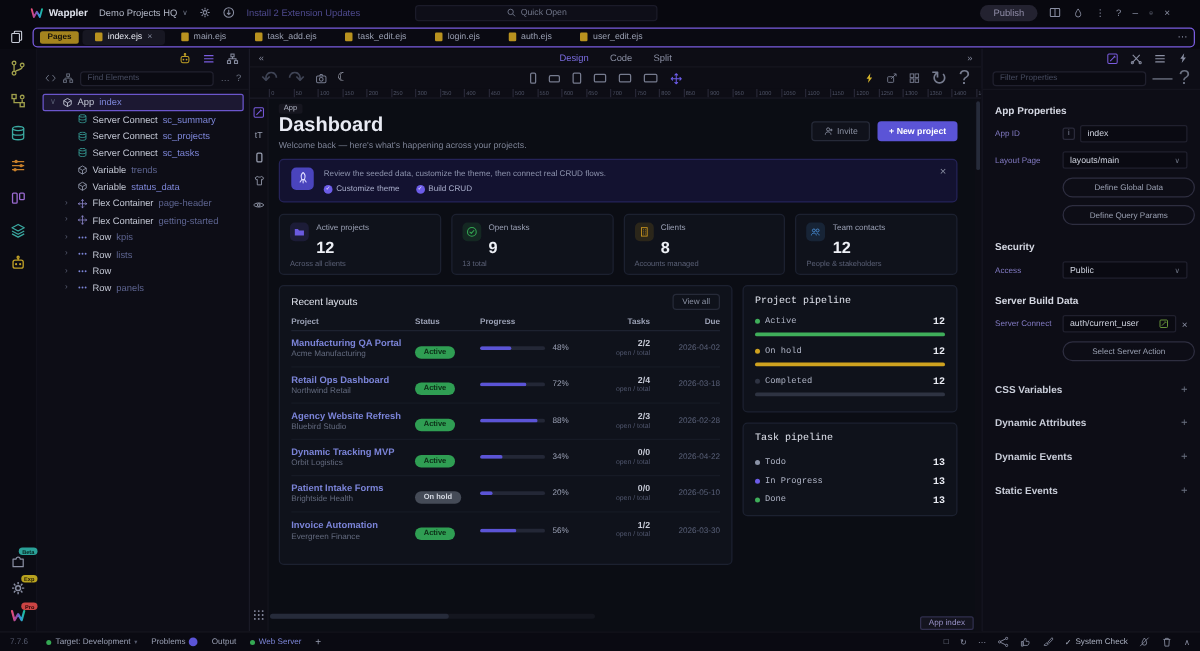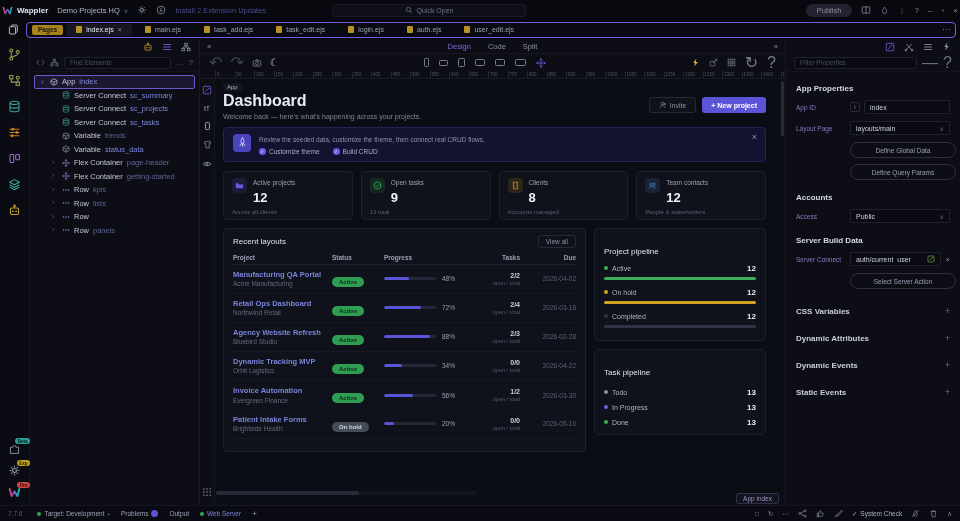--- a/index.html
+++ b/index.html
@@ -1,21 +1,21 @@
 <!DOCTYPE html>
 <html><head>
 <meta charset="utf-8">
 <style>
   html,body{margin:0;padding:0;background:#000;}
   *{box-sizing:border-box;}
   .app{width:960px;height:521px;display:flex;flex-direction:column;overflow:hidden;position:relative;
        font-family:"Liberation Sans","DejaVu Sans",sans-serif;background:#0b0b13;color:#c6cad6;}
   svg.ic{display:block;}
   
-  .topbar{height:20px;flex:none;display:flex;align-items:center;background:#08080f;padding:0 2px;gap:9px;font-size:7.5px;position:relative;}
+  .topbar{height:20px;flex:none;display:flex;align-items:center;background:#08080f;padding:0 24px;gap:9px;font-size:7.5px;position:relative;}
   .brand{display:flex;align-items:center;gap:4px;color:#dfe2ec;font-weight:bold;font-size:8px;}
   .proj{display:flex;align-items:center;gap:4px;color:#b2b7c6;}
   .proj .caret{color:#6a7080;font-size:6px;}
   .tb-ic{color:#8a8fa3;display:flex;align-items:center;}
   .updates{color:#4e4a8e;}
   .qopen{position:absolute;left:332px;top:3.5px;width:194px;height:13px;display:flex;align-items:center;justify-content:center;gap:4px;
          color:#6e7386;background:#0e0e18;border:1px solid #1b1b29;border-radius:3px;font-size:7px;}
   .tb-right{margin-left:auto;display:flex;align-items:center;gap:9px;color:#8a8fa3;}
   .publish{background:#232230;border-radius:7px;padding:2px 11px;color:#908da8;font-size:7.5px;}
   .winctl{font-size:8px;color:#8a8fa3;}
@@ -110,21 +110,21 @@
   .p-client{font-size:6.5px;color:#636a7e;margin-top:1.5px;}
   .pill{display:inline-block;background:#2f9e53;color:#0c2b16;font-size:6px;font-weight:bold;padding:2px 7px;border-radius:6px;}
   .pill.hold{background:#454b57;color:#d5d9e2;}
   .pbar{width:52px;height:3px;background:#232736;border-radius:2px;overflow:hidden;flex:none;}
   .pfill{height:100%;background:#5b54d6;border-radius:2px;}
   .ppct{font-size:6.5px;color:#9aa0b4;margin-left:6px;}
   .tval{font-size:7px;color:#c9cdd9;font-weight:bold;}
   .tsub{font-size:5.5px;color:#525870;margin-top:1px;}
   .due{font-size:6.5px;color:#596078;}
   .sidecol{width:172px;flex:none;display:flex;flex-direction:column;gap:8px;}
-  .pipe{padding:18px 9px 4px;}
+  .pipe{padding:7px 9px 4px;font-family:Liberation Mono, monospace;}
   .pipe-title{font-size:8px;color:#dfe2ec;margin-bottom:8px;}
   .pipe-item{margin-bottom:8px;}
   .pi-row{display:flex;align-items:center;gap:4px;font-size:7px;color:#aeb3c4;}
   .dot{width:4px;height:4px;border-radius:50%;flex:none;}
   .pi-val{margin-left:auto;font-size:8px;font-weight:bold;color:#e8eaf2;}
   .pi-bar{height:3px;border-radius:2px;margin-top:4px;}
   .bd-item{display:flex;align-items:center;gap:4px;font-size:7px;color:#aeb3c4;height:15px;}
   
   .props{width:175px;flex:none;background:#0d0d16;border-left:1px solid #1a1a26;display:flex;flex-direction:column;overflow:hidden;}
   .pr-icons{height:15px;flex:none;display:flex;justify-content:flex-end;gap:9px;align-items:center;padding:0 9px;color:#8a8fa3;}
@@ -935,55 +935,55 @@
                       <span class="pfill" style="width: 34%; display: block; height: 100%;"></span>
                     </span>
                     <span class="ppct">34%</span>
                   </span>
                 <span class="col-t">
                     <div class="tval">0/0</div>
                     <div class="tsub">open / total</div>
                   </span>
                 <span class="col-d due">2026-04-22</span>
               </div>
+              <div class="prow">
+                <span class="col-p">
+                    <div class="p-name">Patient Intake Forms</div>
+                    <div class="p-client">Brightside Health</div>
+                  </span>
+                <span class="col-s"><span class="pill hold">On hold</span></span>
+                <span class="col-pr">
+                    <span class="pbar">
+                      <span class="pfill" style="width: 20%; display: block; height: 100%;"></span>
+                    </span>
+                    <span class="ppct">20%</span>
+                  </span>
+                <span class="col-t">
+                    <div class="tval">0/0</div>
+                    <div class="tsub">open / total</div>
+                  </span>
+                <span class="col-d due">2026-05-10</span>
+              </div>
               <div class="prow" style="border-bottom:none">
                 <span class="col-p">
                     <div class="p-name">Invoice Automation</div>
                     <div class="p-client">Evergreen Finance</div>
                   </span>
                 <span class="col-s"><span class="pill">Active</span></span>
                 <span class="col-pr">
                     <span class="pbar">
                       <span class="pfill" style="width: 56%; display: block; height: 100%;"></span>
                     </span>
                     <span class="ppct">56%</span>
                   </span>
                 <span class="col-t">
                     <div class="tval">1/2</div>
                     <div class="tsub">open / total</div>
                   </span>
                 <span class="col-d due">2026-03-30</span>
-              </div>
-              <div class="prow">
-                <span class="col-p">
-                    <div class="p-name">Patient Intake Forms</div>
-                    <div class="p-client">Brightside Health</div>
-                  </span>
-                <span class="col-s"><span class="pill hold">On hold</span></span>
-                <span class="col-pr">
-                    <span class="pbar">
-                      <span class="pfill" style="width: 20%; display: block; height: 100%;"></span>
-                    </span>
-                    <span class="ppct">20%</span>
-                  </span>
-                <span class="col-t">
-                    <div class="tval">0/0</div>
-                    <div class="tsub">open / total</div>
-                  </span>
-                <span class="col-d due">2026-05-10</span>
               </div>
             </div>
 
             <div class="sidecol">
               <div class="card pipe">
                 <div class="pipe-title">Project pipeline</div>
                 <div class="pipe-item">
                   <div class="pi-row">
                       <span class="dot" style="background: rgb(63, 174, 90);"></span>
                       <span>Active</span>
@@ -1078,21 +1078,21 @@
         <div class="field">
           <span class="f-label">Layout Page</span>
           <span class="f-input f-sel">
             <span>layouts/main</span>
             <span class="selcaret">∨</span>
           </span>
         </div>
         <span class="pr-btn">Define Global Data</span>
         <span class="pr-btn">Define Query Params</span>
 
-        <div class="sec-h" style="margin-top:13px">Accounts</div>
+        <div class="sec-h" style="margin-top:13px">Security</div>
         <div class="field">
           <span class="f-label">Access</span>
           <span class="f-input f-sel">
             <span>Public</span>
             <span class="selcaret">∨</span>
           </span>
         </div>
 
         <div class="sec-h" style="margin-top:13px">Server Build Data</div>
         <div class="field">

